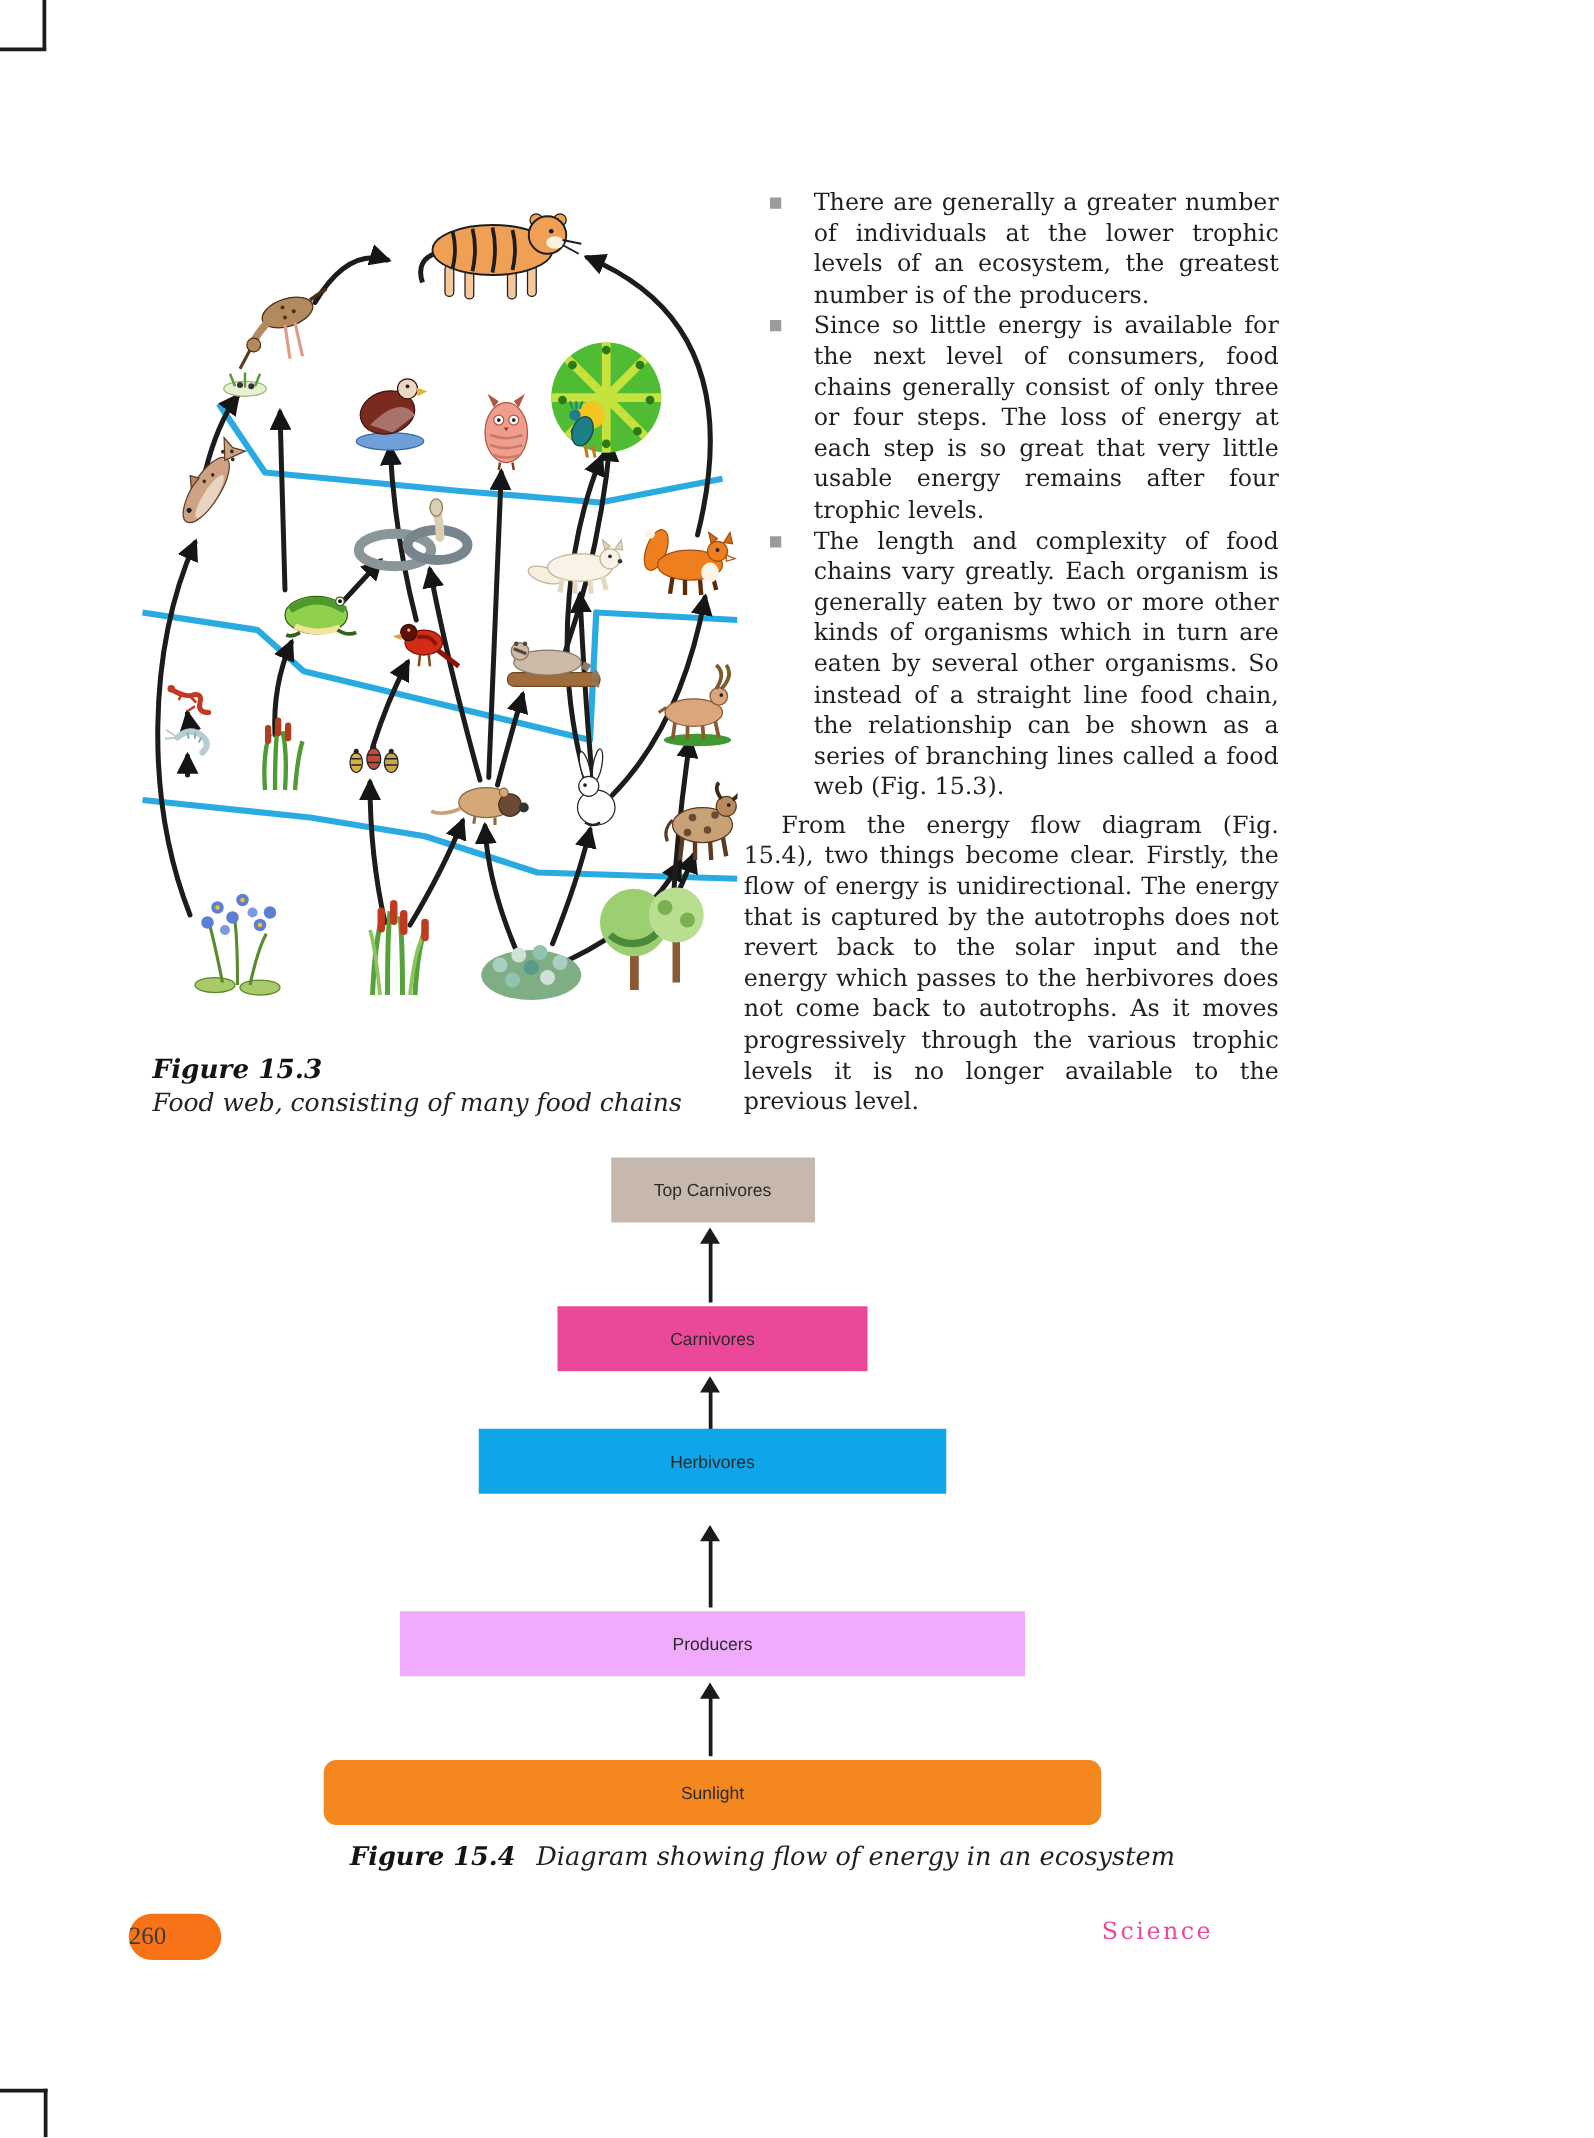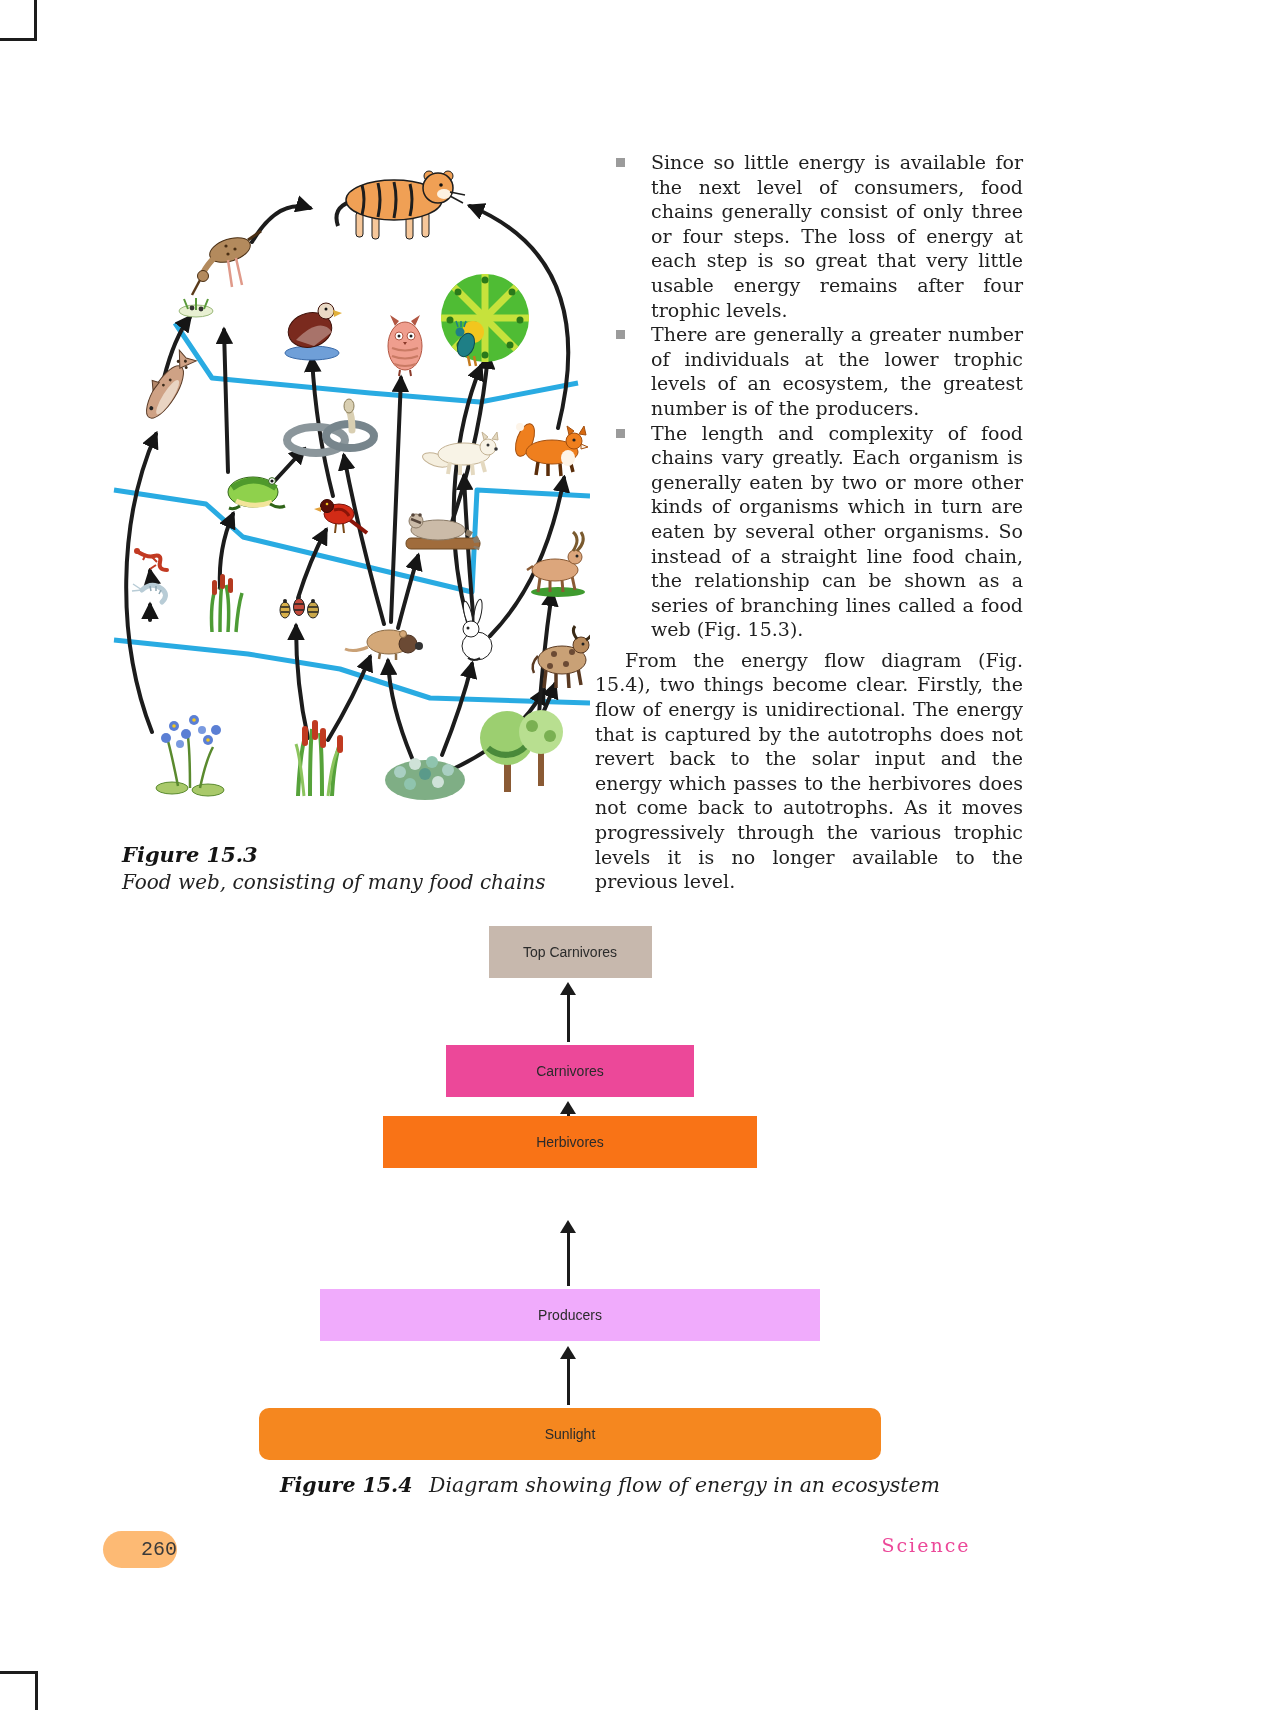--- a/index.html
+++ b/index.html
@@ -24,22 +24,22 @@
   .pyr-arrow{position:absolute;left:559px;width:18px;}
   .pyr-arrow .shaft{position:absolute;left:7.5px;top:10px;bottom:0;width:3px;background:#1b1b1b;}
   .pyr-arrow .head{position:absolute;left:1px;top:0;width:0;height:0;
            border-left:8px solid transparent;border-right:8px solid transparent;
            border-bottom:13px solid #1b1b1b;}
   #fig154cap{position:absolute;left:250px;top:1473px;width:720px;text-align:center;font-size:20.5px;}
   #fig154cap .flabel{font-weight:bold;font-style:italic;color:#141414;}
   #fig154cap .fcap{font-style:italic;margin-left:10px;}
   
   #pagenum{position:absolute;left:103px;top:1531px;width:74px;height:37px;border-radius:19px;
-           background:#fdba74;text-align:right;line-height:37px;
-           font-family:Liberation Mono, monospace;font-size:20px;color:#3a3a3a;}
+           background:#f97316;text-align:left;line-height:37px;
+           font-family:Liberation Serif, serif;font-size:20px;color:#3a3a3a;}
   #scilabel{position:absolute;left:830px;top:1534px;width:192px;text-align:center;
            font-family:"DejaVu Serif",serif;font-size:19px;letter-spacing:2px;color:#ec4899;}
   #foodweb{position:absolute;left:100px;top:140px;width:490px;height:670px;}
 </style>
 </head>
 <body>
 
 <div id="page">
 
   <div class="mark" style="left:34px;top:0;width:3px;height:40px;"></div>
@@ -369,46 +369,46 @@
 
   <div id="fig153cap">
     <div class="flabel">Figure 15.3</div>
     <div class="fcap">Food web, consisting of many food chains</div>
   </div>
 
   <div id="rightcol">
     <ul>
       <li>
         <span class="bmark"></span>
-        <span class="btxt">Since so little energy is available for the next level of consumers, food chains generally consist of only three or four steps. The loss of energy at each step is so great that very little usable energy remains after four trophic levels.</span>
+        <span class="btxt">There are generally a greater number of individuals at the lower trophic levels of an ecosystem, the greatest number is of the producers.</span>
       </li>
       <li>
         <span class="bmark"></span>
-        <span class="btxt">There are generally a greater number of individuals at the lower trophic levels of an ecosystem, the greatest number is of the producers.</span>
+        <span class="btxt">Since so little energy is available for the next level of consumers, food chains generally consist of only three or four steps. The loss of energy at each step is so great that very little usable energy remains after four trophic levels.</span>
       </li>
       <li>
         <span class="bmark"></span>
         <span class="btxt">The length and complexity of food chains vary greatly. Each organism is generally eaten by two or more other kinds of organisms which in turn are eaten by several other organisms. So instead of a straight line food chain, the relationship can be shown as a series of branching lines called a food web (Fig. 15.3).</span>
       </li>
     </ul>
     <p>From the energy flow diagram (Fig. 15.4), two things become clear. Firstly, the flow of energy is unidirectional. The energy that is captured by the autotrophs does not revert back to the solar input and the energy which passes to the herbivores does not come back to autotrophs. As it moves progressively through the various trophic levels it is no longer available to the previous level.</p>
   </div>
 
   <div>
     <div class="pyr-bar" style="top: 926px; width: 163px; background: rgb(199, 184, 173); margin-left: -81.5px;">Top Carnivores</div>
     <div class="pyr-arrow" style="top:982px;height:60px;">
         <span class="head"></span>
         <span class="shaft"></span>
       </div>
     <div class="pyr-bar" style="top: 1045px; width: 248px; background: #ec4899; margin-left: -124px;">Carnivores</div>
     <div class="pyr-arrow" style="top:1101px;height:59px;">
         <span class="head"></span>
         <span class="shaft"></span>
       </div>
-    <div class="pyr-bar" style="top: 1116px; width: 374px; background: #f97316; margin-left: -187px;">Herbivores</div>
+    <div class="pyr-bar" style="top: 1143px; width: 374px; background: #0ea5e9; margin-left: -187px;">Herbivores</div>
     <div class="pyr-arrow" style="top:1220px;height:66px;">
         <span class="head"></span>
         <span class="shaft"></span>
       </div>
     <div class="pyr-bar" style="top: 1289px; width: 500px; background: #f0abfc; margin-left: -250px;">Producers</div>
     <div class="pyr-arrow" style="top:1346px;height:59px;">
         <span class="head"></span>
         <span class="shaft"></span>
       </div>
     <div class="pyr-bar" style="top: 1408px; width: 622px; background: rgb(245, 135, 31); margin-left: -311px; border-radius: 10px;">Sunlight</div>

